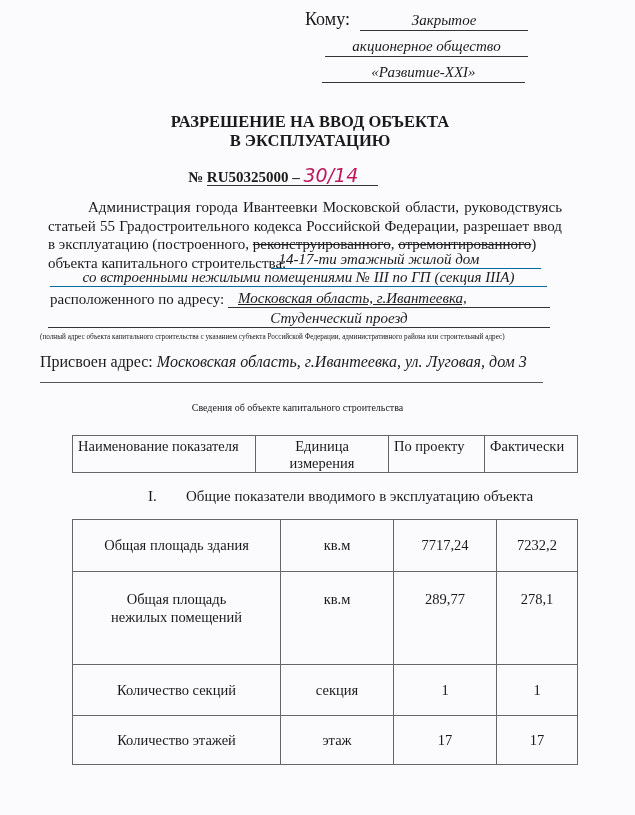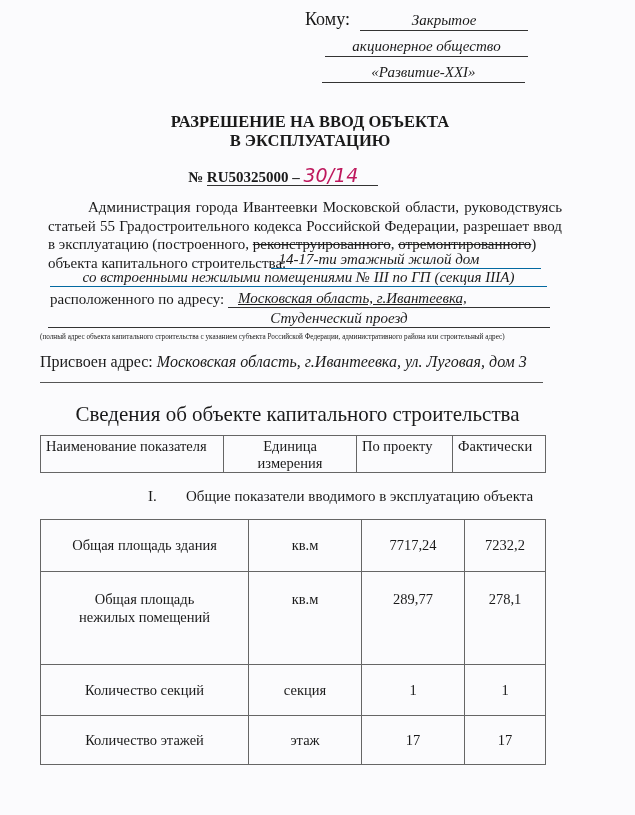--- a/index.html
+++ b/index.html
@@ -35,25 +35,25 @@
     .obj-2 { left: 50px; top: 269px; width: 497px; font-size: 15px; text-align: center; }
 
     .loc-label { left: 50px; top: 291px; font-size: 15px; }
     .loc-1 { left: 228px; top: 290px; width: 322px; font-size: 15px; font-style: italic; border-bottom: 1px solid #333; padding-left: 10px; box-sizing: border-box; text-decoration: underline; }
     .loc-2 { left: 48px; top: 310px; width: 502px; font-size: 15px; font-style: italic; border-bottom: 1px solid #333; text-align: center; padding-left: 80px; box-sizing: border-box; }
     .loc-note { left: 40px; top: 333px; width: 520px; font-size: 7.2px; line-height: 9.5px; font-family: "Liberation Serif", serif; }
     .assigned { left: 40px; top: 353px; font-size: 16px; }
     .assigned .it { font-style: italic; }
     .assigned-rule { left: 40px; top: 382px; width: 503px; border-top: 1px solid #555; }
 
-    .sec-title { left: 0; width: 635px; text-align: center; top: 402px; font-size: 21px; padding-left: 0; }
+    .sec-title { left: 0; width: 635px; text-align: center; top: 402px; font-size: 10px; padding-left: 0; }
     .sec-title span { margin-left: -40px; }
 
     
-    table { border-collapse: collapse; font-size: 14.5px; }
+    table { border-collapse: collapse; font-size: 14.5px; margin-left: 32px; }
     td, th { border: 1px solid #666; font-weight: normal; }
     .hdr-table { left: 40px; top: 435px; width: 506px; }
     .hdr-table th { height: 32px; vertical-align: top; padding: 2px 5px 0 5px; line-height: 17px; text-align: left; }
     .hdr-table th.center { text-align: center; }
 
     .sub-title { left: 148px; top: 488px; font-size: 15px; }
     .sub-title .roman { display: inline-block; width: 38px; }
 
     
     .main-table { left: 40px; top: 519px; width: 506px; }

